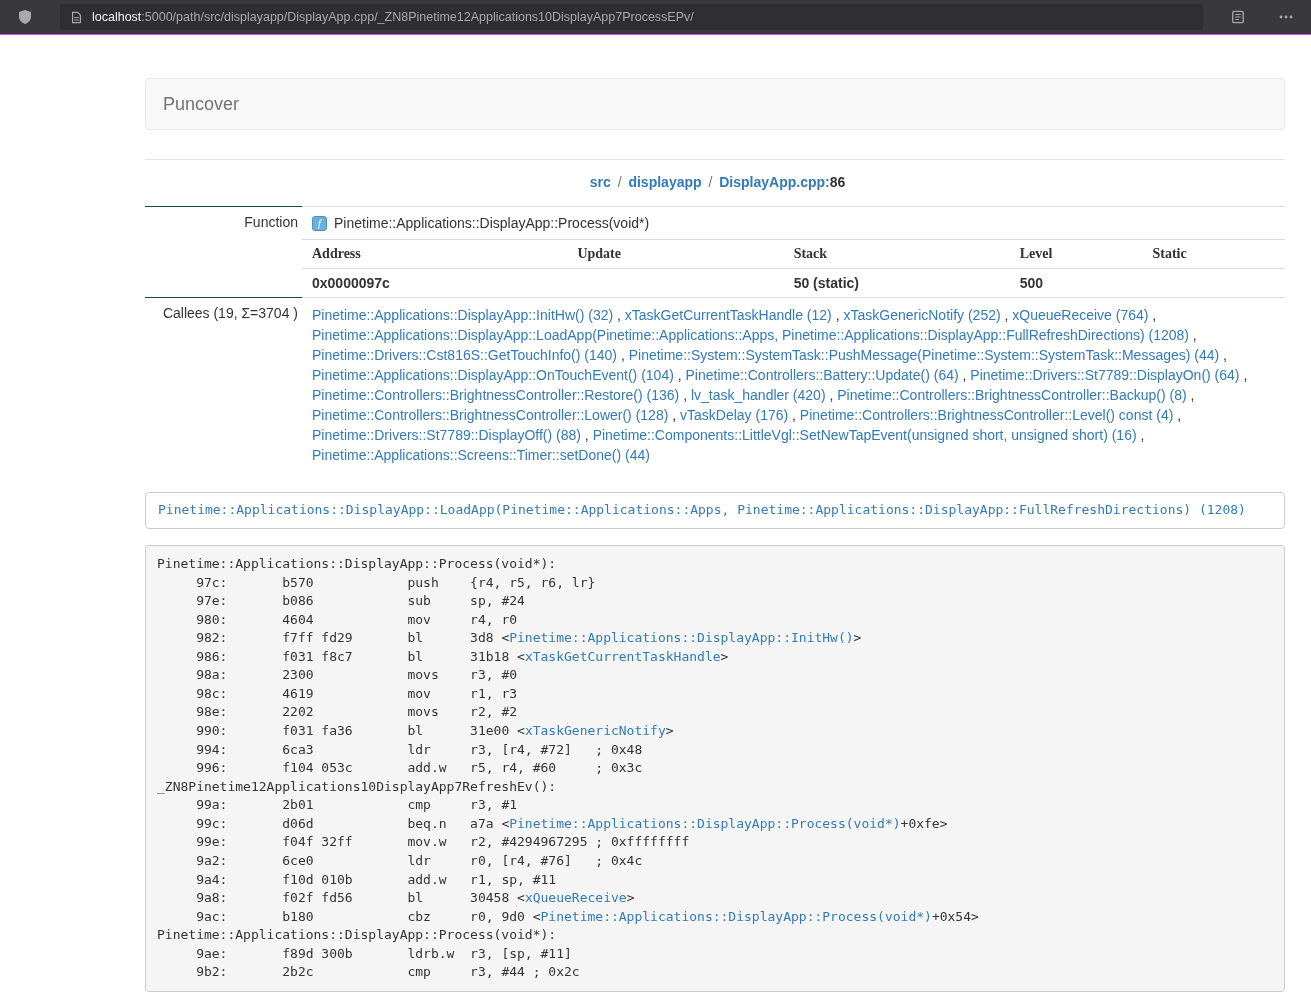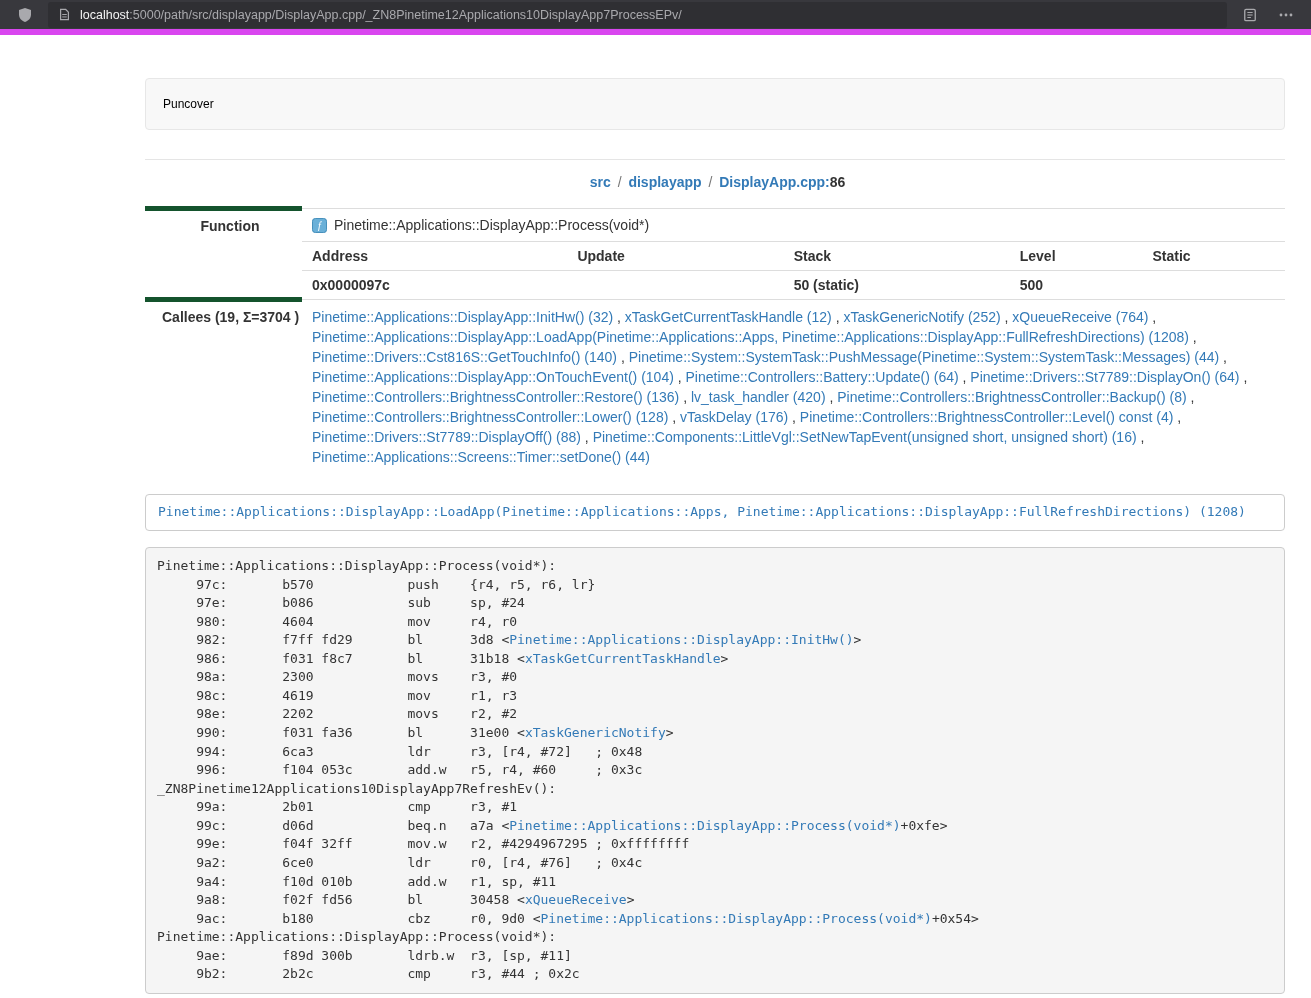--- a/index.html
+++ b/index.html
@@ -7,22 +7,22 @@
   body {
     width: 1311px; height: 998px; overflow: hidden;
     background: #ffffff;
     font-family: "Liberation Sans", sans-serif;
     font-size: 14px; color: #333;
   }
   a { color: #337ab7; text-decoration: none; cursor: pointer; }
 
   
   .browser-bar {
-    height: 35px; background: #38383d; border-bottom: 6px solid #d946ef;
-    display: flex; align-items: center; padding: 0 12px; gap: 10px;
+    height: 35px; background: #38383d; border-bottom: 1px solid #d946ef;
+    display: flex; align-items: center; padding: 0 12px; gap: 22px;
   }
   .tb-btn {
     width: 26px; height: 26px; border-radius: 3px; flex: 0 0 auto;
     display: flex; align-items: center; justify-content: center; cursor: pointer;
   }
   .url-field {
     flex: 1 1 auto; min-width: 0; height: 26px; background: #2f2f33;
     border-radius: 3px; display: flex; align-items: center; padding: 0 10px; gap: 9px;
   }
   .url-text {
@@ -30,43 +30,43 @@
   }
   .url-text .host { color: #f4f4f5; }
 
   
   .page { margin: 43px 26px 0 145px; width: 1140px; }
 
   .navbar {
     height: 52px; background: #f8f8f8; border: 1px solid #e7e7e7; border-radius: 4px;
     display: flex; align-items: center; padding: 0 17px; margin-bottom: 29px;
   }
-  .brand { font-size: 12px; color: #000000; }
+  .brand { font-size: 18px; color: #737373; }
 
   hr.rule { border: 0; border-top: 1px solid #e5e5e5; margin: 0 0 14px 0; }
 
   .breadcrumb-row { margin: 0 0 16px 5px; font-weight: bold; text-align: center; }
   .bc-sep { color: #777; font-weight: normal; padding: 0 3px; }
   .bc-num { color: #333; }
 
   table.symbol-table { width: 100%; border-collapse: collapse; table-layout: fixed; margin-bottom: 20px; }
   .symbol-table th.rowlabel {
-    width: 157px; text-align: center; vertical-align: top; font-weight: bold;
-    padding: 7px 4px 7px 17px; border-top: 5px solid #14532d; white-space: nowrap; overflow: visible;
+    width: 157px; text-align: right; vertical-align: top; font-weight: normal;
+    padding: 7px 4px 7px 17px; border-top: 1px solid #14532d; white-space: nowrap; overflow: visible;
   }
   .symbol-table td.fn-cell { padding: 0; border-top: 1px solid #ddd; vertical-align: top; }
   .symbol-table td.pad-cell { padding: 7px 8px 7px 10px; border-top: 1px solid #ddd; vertical-align: top; }
 
   .fn-line { display: flex; align-items: center; gap: 7px; padding: 6px 8px 6px 10px; height: 32px; }
 
   table.stats-table { width: 100%; border-collapse: collapse; }
   .stats-table th, .stats-table td {
     border-top: 1px solid #ddd; text-align: left; padding: 6px 8px 6px 10px; font-weight: bold;
   }
-  .stats-table th { font-weight: bold; }
+  .stats-table th { font-weight: bold; font-family: Liberation Serif, serif; }
   .stats-table th:nth-child(1), .stats-table td:nth-child(1) { width: 27%; }
   .stats-table th:nth-child(2), .stats-table td:nth-child(2) { width: 22%; }
   .stats-table th:nth-child(3), .stats-table td:nth-child(3) { width: 23%; }
   .stats-table th:nth-child(4), .stats-table td:nth-child(4) { width: 13.5%; }
 
   .callees { line-height: 1.43; }
 
   .highlight-box {
     border: 1px solid #ccc; border-radius: 4px; background: #fff;
     padding: 8px 12px; margin: 0 0 16px 0;

